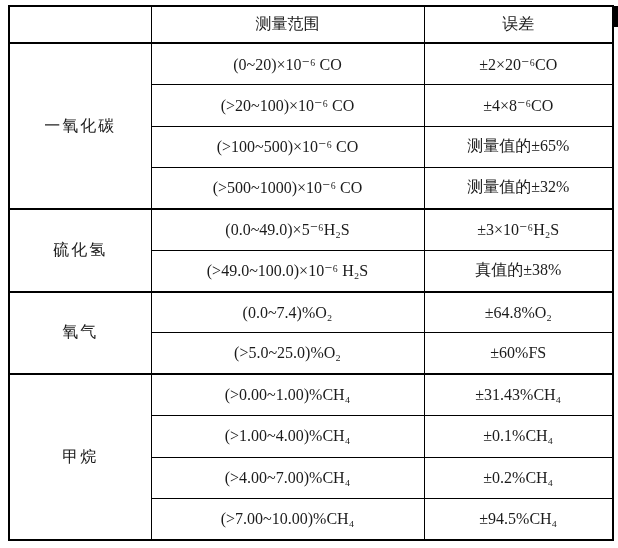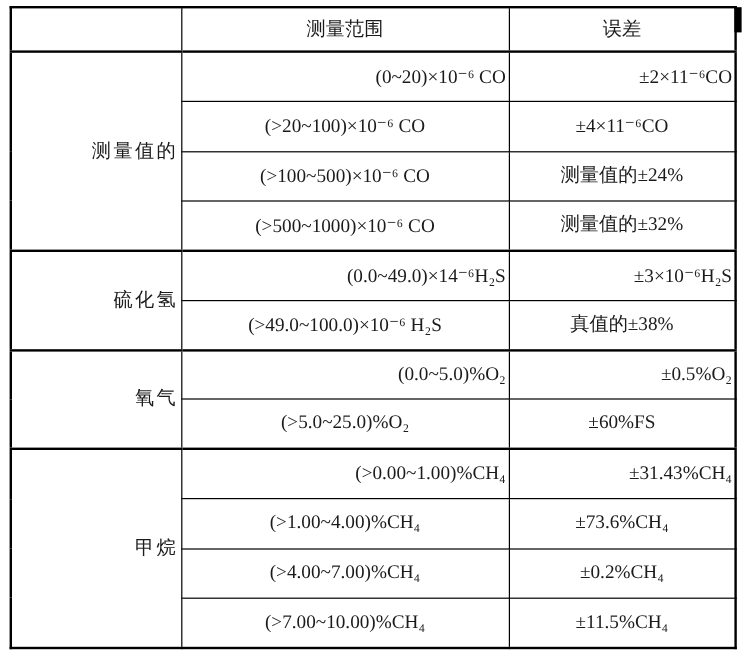--- a/index.html
+++ b/index.html
@@ -35,21 +35,20 @@
     overflow: hidden;
   }
   tr.header-row {
     height: 37px;
   }
   tr.data-row {
     height: 41px;
   }
   tr.group-start td {
     border-top: 2px solid #000000;
-    text-align: right;
   }
   td.gas-cell {
     letter-spacing: 2px;
   }
   .cursor-bar {
     position: absolute;
     left: 612px;
     top: 6px;
     width: 6px;
     height: 21px;
@@ -66,70 +65,70 @@
     <col style="width:189px">
   </colgroup>
   <tbody>
     <tr class="header-row">
       <td></td>
       <td>测量范围</td>
       <td>误差</td>
     </tr>
 
     <tr class="data-row group-start">
-      <td class="gas-cell" rowspan="4">测量值的</td>
+      <td class="gas-cell" rowspan="4">一氧化碳</td>
       <td>(0~20)×10⁻⁶ CO</td>
-      <td>±2×11⁻⁶CO</td>
+      <td>±2×20⁻⁶CO</td>
     </tr>
     <tr class="data-row">
       <td>(&gt;20~100)×10⁻⁶ CO</td>
-      <td>±4×11⁻⁶CO</td>
+      <td>±4×8⁻⁶CO</td>
     </tr>
     <tr class="data-row">
       <td>(&gt;100~500)×10⁻⁶ CO</td>
-      <td>测量值的±24%</td>
+      <td>测量值的±65%</td>
     </tr>
     <tr class="data-row">
       <td>(&gt;500~1000)×10⁻⁶ CO</td>
       <td>测量值的±32%</td>
     </tr>
 
     <tr class="data-row group-start">
       <td class="gas-cell" rowspan="2">硫化氢</td>
-      <td>(0.0~49.0)×14⁻⁶H₂S</td>
+      <td>(0.0~49.0)×5⁻⁶H₂S</td>
       <td>±3×10⁻⁶H₂S</td>
     </tr>
     <tr class="data-row">
       <td>(&gt;49.0~100.0)×10⁻⁶ H₂S</td>
       <td>真值的±38%</td>
     </tr>
 
     <tr class="data-row group-start">
       <td class="gas-cell" rowspan="2">氧气</td>
-      <td>(0.0~5.0)%O₂</td>
-      <td>±0.5%O₂</td>
+      <td>(0.0~7.4)%O₂</td>
+      <td>±64.8%O₂</td>
     </tr>
     <tr class="data-row">
       <td>(&gt;5.0~25.0)%O₂</td>
       <td>±60%FS</td>
     </tr>
 
     <tr class="data-row group-start">
       <td class="gas-cell" rowspan="4">甲烷</td>
       <td>(&gt;0.00~1.00)%CH₄</td>
       <td>±31.43%CH₄</td>
     </tr>
     <tr class="data-row">
       <td>(&gt;1.00~4.00)%CH₄</td>
-      <td>±73.6%CH₄</td>
+      <td>±0.1%CH₄</td>
     </tr>
     <tr class="data-row">
       <td>(&gt;4.00~7.00)%CH₄</td>
       <td>±0.2%CH₄</td>
     </tr>
     <tr class="data-row">
       <td>(&gt;7.00~10.00)%CH₄</td>
-      <td>±11.5%CH₄</td>
+      <td>±94.5%CH₄</td>
     </tr>
   </tbody>
 </table>
 
 <div class="cursor-bar"></div>
 
 </body></html>

